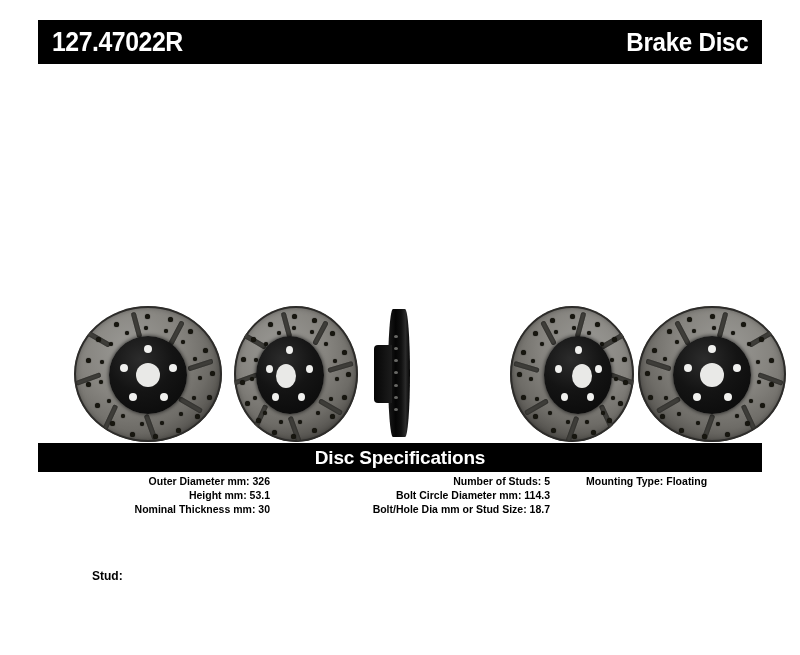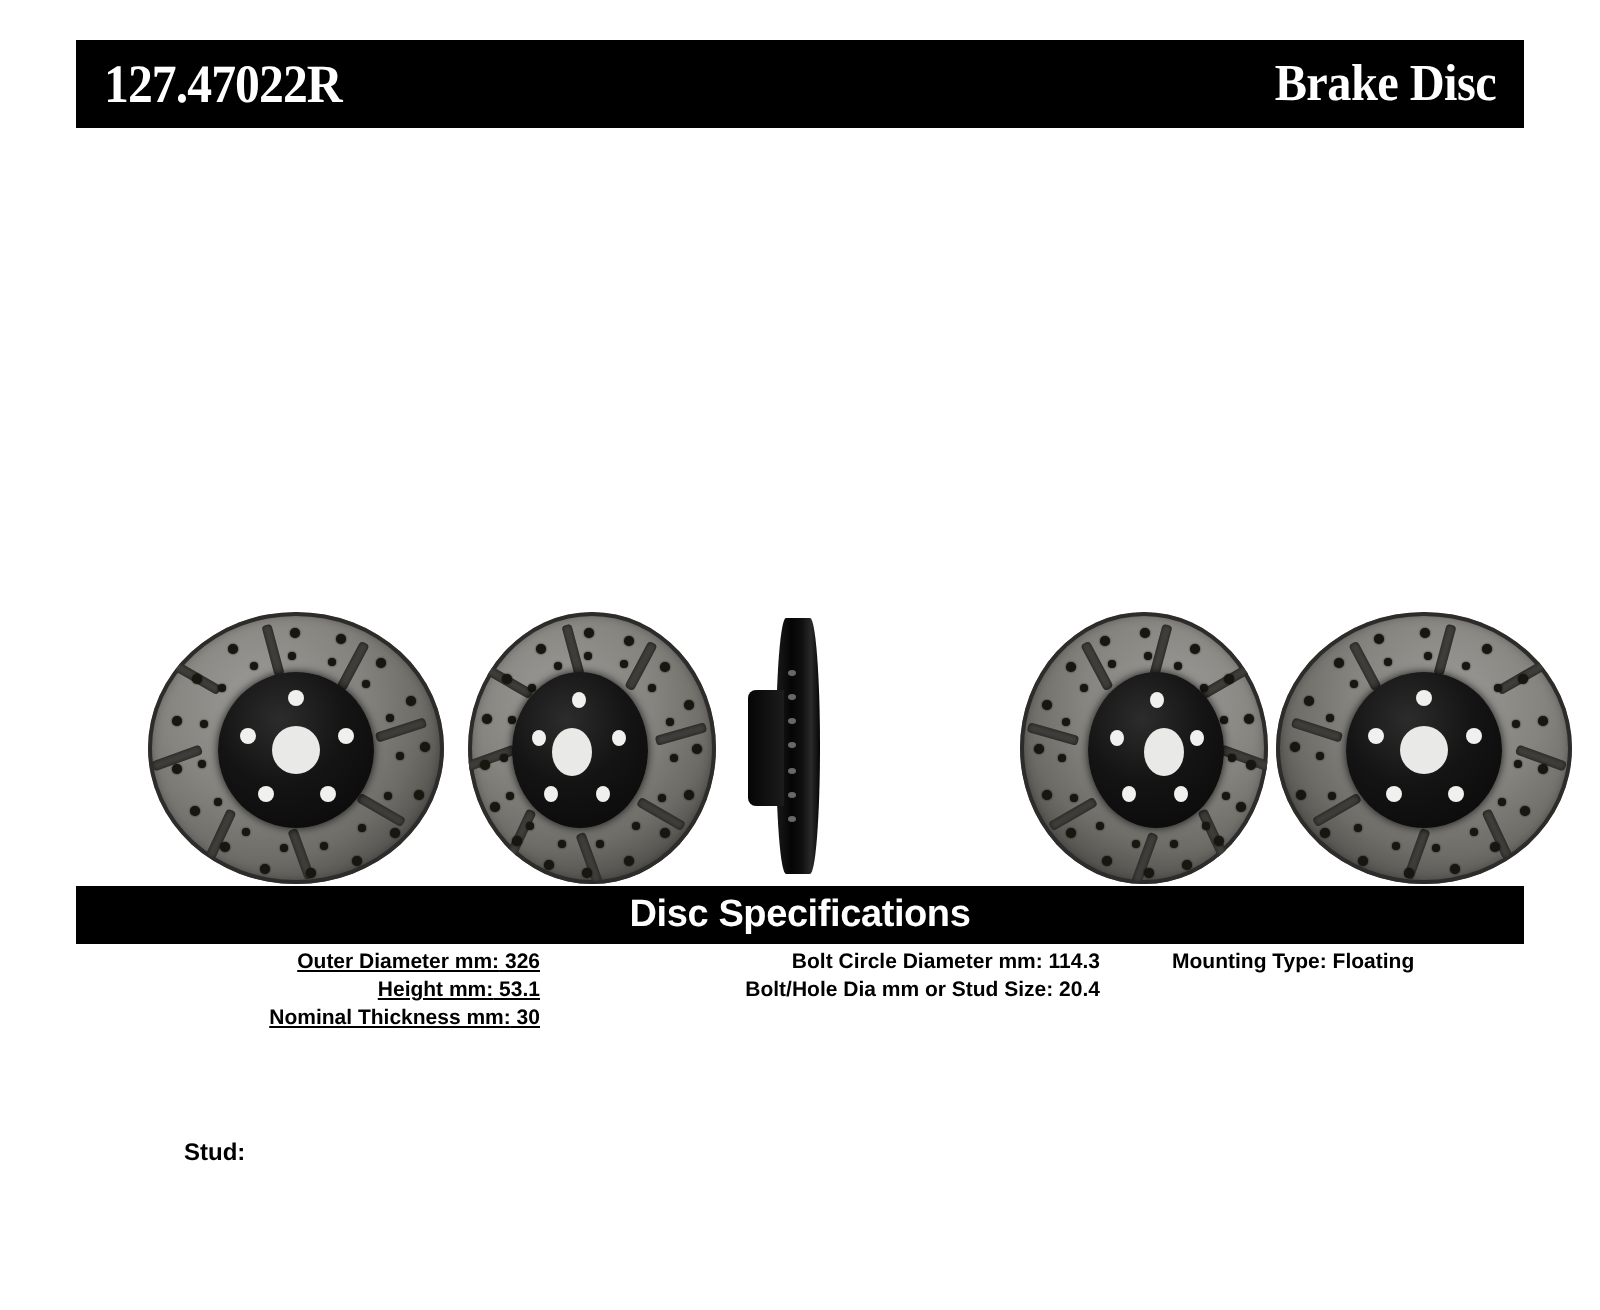--- a/index.html
+++ b/index.html
@@ -23,21 +23,20 @@
     left: 38px;
     top: 20px;
     width: 724px;
     height: 44px;
     background: #000000;
     display: flex;
     align-items: center;
     justify-content: space-between;
     box-sizing: border-box;
     padding: 0 14px;
-    font-family: Liberation Serif, serif;
   }
   #part-number {
     color: #ffffff;
     font-size: 27px;
     font-weight: bold;
     letter-spacing: -0.5px;
     transform: scaleX(0.92);
     transform-origin: left center;
     line-height: 1;
     white-space: nowrap;
@@ -180,21 +179,21 @@
     position: absolute;
     left: 38px;
     top: 474px;
     width: 724px;
     height: 105px;
   }
   .spec-col {
     position: absolute;
     top: 0;
   }
-  #spec-col-left  { left: 0px;   width: 240px; text-decoration: underline; }
+  #spec-col-left  { left: 0px;   width: 240px; }
   #spec-col-mid   { left: 240px; width: 280px; }
   #spec-col-right { left: 520px; width: 204px; }
 
   .spec-row {
     font-size: 10.5px;
     font-weight: bold;
     line-height: 14px;
     white-space: nowrap;
   }
   #spec-col-left .spec-row,
@@ -464,22 +463,23 @@
   <div id="spec-header-title">Disc Specifications</div>
 </div>
 
 <div id="spec-columns">
   <div class="spec-col" id="spec-col-left">
       <div class="spec-row"><span class="spec-label">Outer Diameter mm:</span><span class="spec-value"> 326</span></div>
       <div class="spec-row"><span class="spec-label">Height mm:</span><span class="spec-value"> 53.1</span></div>
       <div class="spec-row"><span class="spec-label">Nominal Thickness mm:</span><span class="spec-value"> 30</span></div>
     </div>
   <div class="spec-col" id="spec-col-mid">
+      <div class="spec-row"><span class="spec-label">Number of Studs:</span><span class="spec-value"> 5</span></div>
       <div class="spec-row"><span class="spec-label">Bolt Circle Diameter mm:</span><span class="spec-value"> 114.3</span></div>
-      <div class="spec-row"><span class="spec-label">Bolt/Hole Dia mm or Stud Size:</span><span class="spec-value"> 20.4</span></div>
+      <div class="spec-row"><span class="spec-label">Bolt/Hole Dia mm or Stud Size:</span><span class="spec-value"> 18.7</span></div>
     </div>
   <div class="spec-col" id="spec-col-right">
       <div class="spec-row"><span class="spec-label">Mounting Type:</span><span class="spec-value"> Floating</span></div>
     </div>
 </div>
 
 <div id="note-block">
   <span>Stud:</span>
   <span id="note-value"></span>
 </div>

